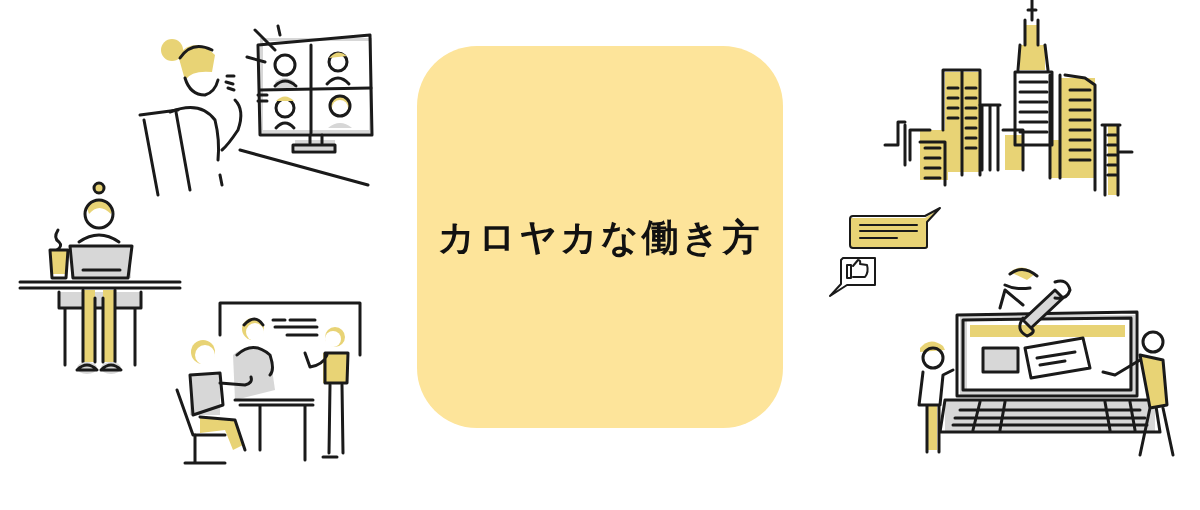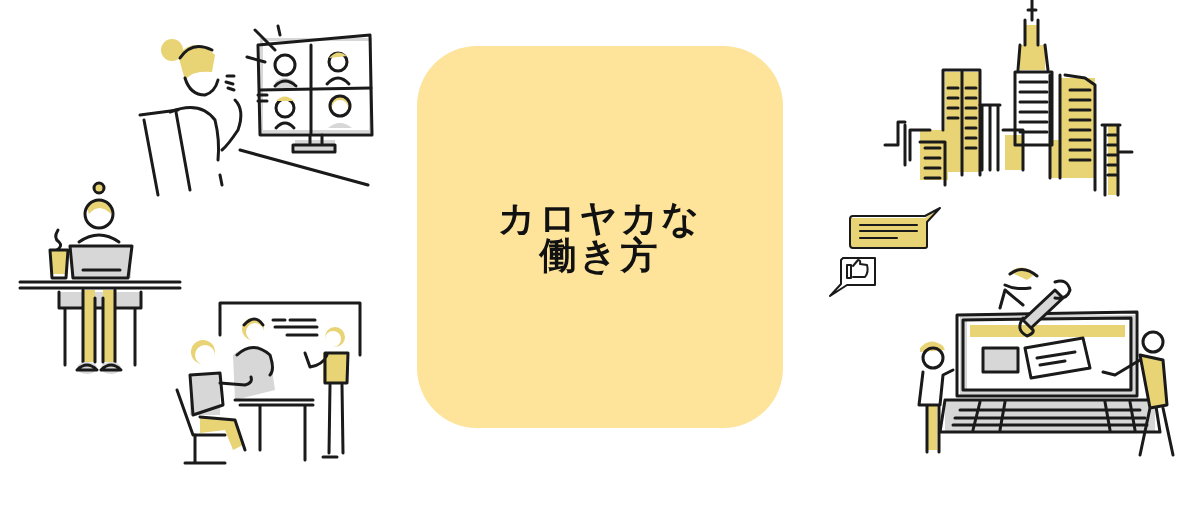--- a/index.html
+++ b/index.html
@@ -2,21 +2,21 @@
 <html><head>
 <meta charset="utf-8">
 <style>
   html, body { margin: 0; padding: 0; background: #ffffff; }
   body { width: 1200px; height: 510px; position: relative; overflow: hidden;
          font-family: "DejaVu Sans", sans-serif; }
   .illus { position: absolute; }
   .center-box {
     position: absolute; left: 417px; top: 46px; width: 366px; height: 382px;
     background: #fde49a; border-radius: 60px;
-    display: flex; flex-direction: column; align-items: center; justify-content: center;
+    display: flex; flex-direction: row; align-items: center; justify-content: center;
   }
   .line {
     font-family: "DejaVu Sans", sans-serif; font-weight: bold; font-size: 37px;
     color: #111111; letter-spacing: 3px; line-height: 1; margin: 0;
   }
   .line + .line { }
   svg { display: block; }
   .k { stroke: #1a1a1a; stroke-width: 3; fill: none; stroke-linecap: round; stroke-linejoin: round; }
   .y { fill: #e8d375; }
   .g { fill: #d7d7d7; }

